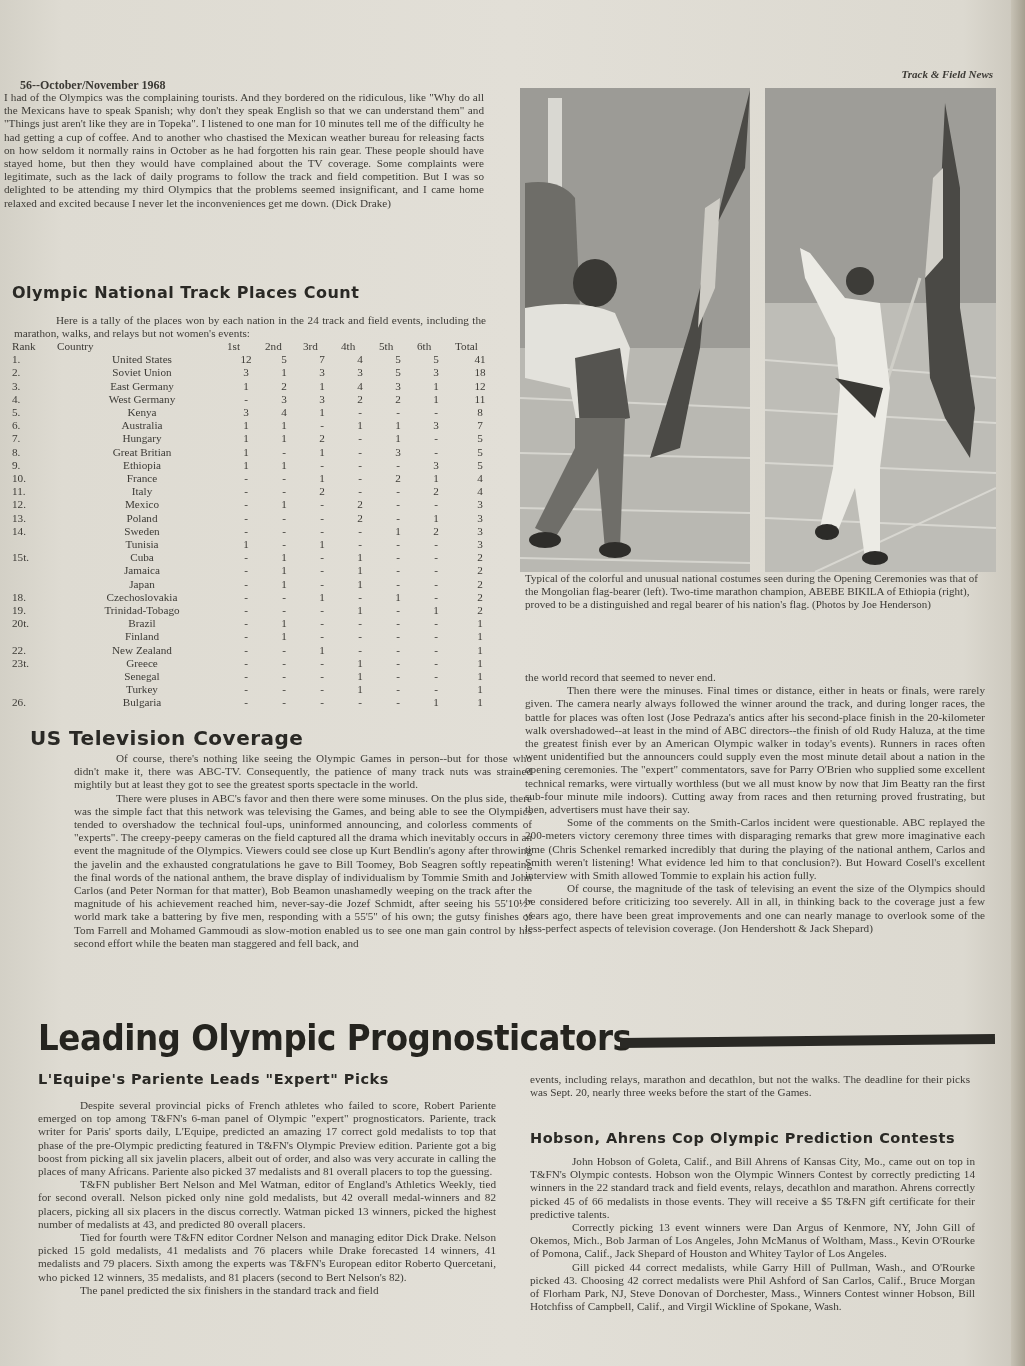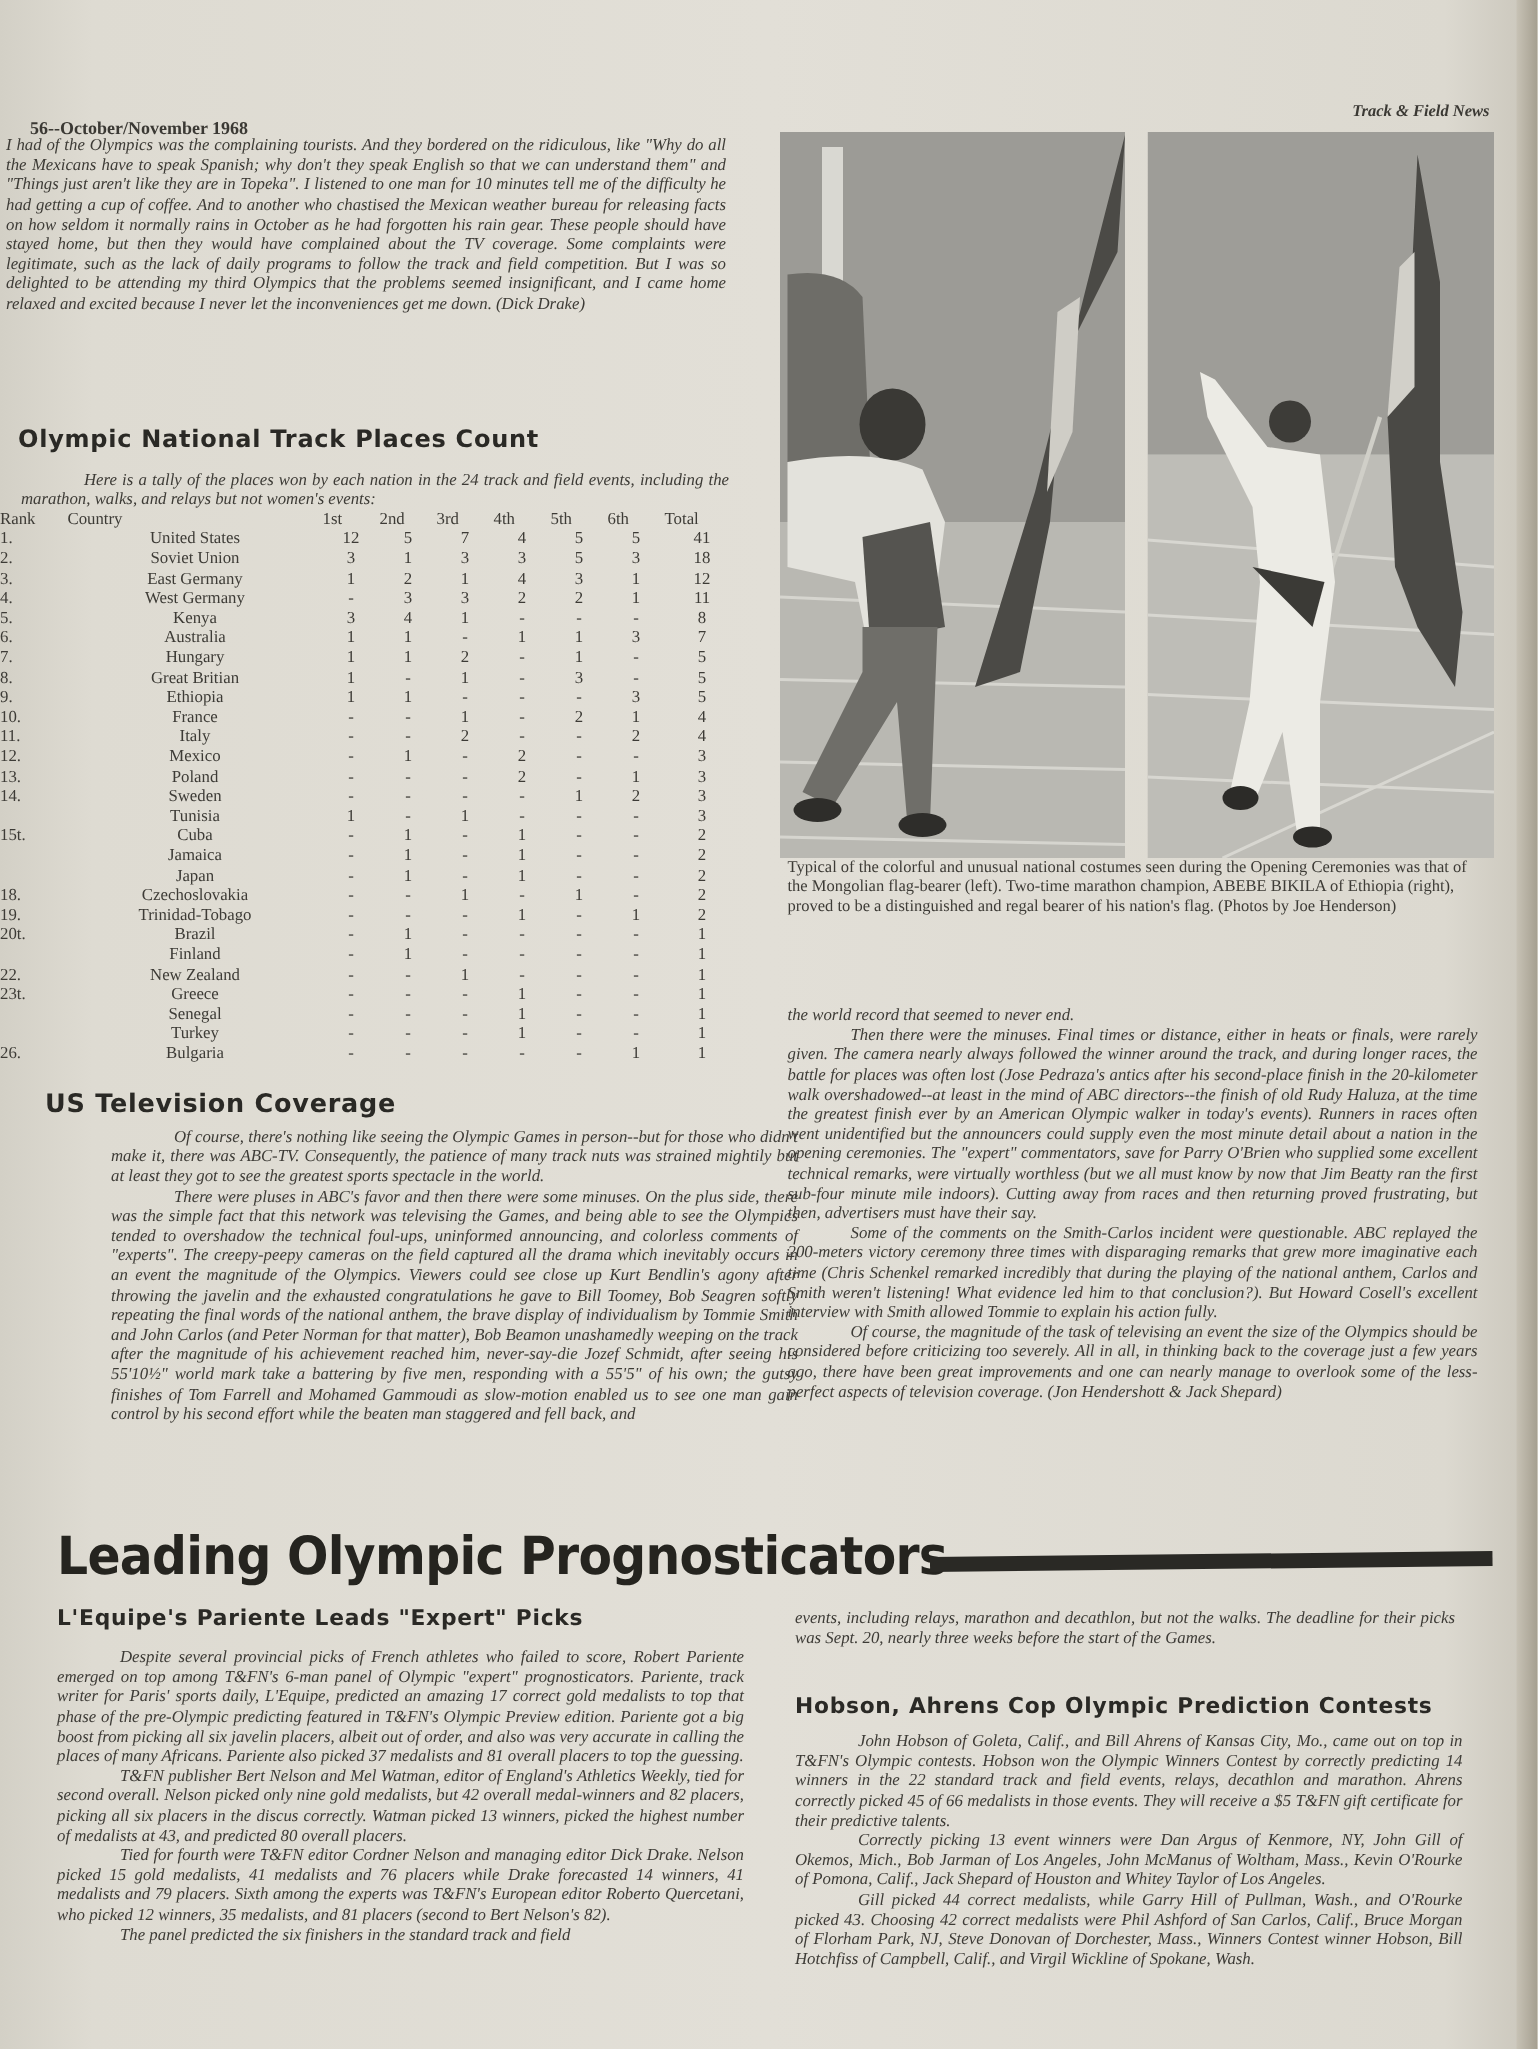--- a/index.html
+++ b/index.html
@@ -4,25 +4,25 @@
 <style>
   html,body{margin:0;padding:0;}
   body{width:1025px;height:1366px;overflow:hidden;background:#d9d6cd;position:relative;
        font-family:"Liberation Serif",serif;color:#3a3833;}
   .page{position:absolute;left:0;top:0;width:1025px;height:1366px;
         background:linear-gradient(90deg,#d3d0c6 0%,#dedbd2 6%,#e2dfd7 50%,#dcd9d0 94%,#c9c5ba 100%);}
   .spine{position:absolute;right:0;top:0;width:14px;height:1366px;
          background:linear-gradient(90deg,#c7c2b5,#a59f90);}
   .folio{position:absolute;left:20px;top:78px;font-size:12px;font-weight:bold;color:#3b3934;}
   .masthead{position:absolute;right:32px;top:68px;font-size:11px;font-style:italic;font-weight:bold;color:#3b3934;}
-  .col{position:absolute;font-size:11.2px;line-height:13.2px;text-align:justify;color:#3d3b36;font-style:italic;}
+  .col{position:absolute;font-size:11.2px;line-height:13.2px;text-align:justify;color:#3d3b36;}
   .col p{margin:0;}
   .col p.ind{text-indent:42px;}
   .h2{position:absolute;font-family:"DejaVu Sans",sans-serif;font-weight:bold;color:#2a2925;letter-spacing:0.5px;}
-  table.places{position:absolute;left:0;top:340px;border-collapse:collapse;font-size:11.2px;color:#3d3b36;}
+  table.places{position:absolute;left:12px;top:340px;border-collapse:collapse;font-size:11.2px;color:#3d3b36;}
   table.places td,table.places th{padding:0;height:13.2px;line-height:13.2px;font-weight:normal;}
   table.places th{text-align:left;}
   .c-rank{width:45px;text-align:left;}
   .c-country{width:170px;text-align:center;}
   .c-n{width:38px;text-align:center;}
   .c-tot{width:50px;text-align:center;margin-left:44px;}
   .photos{position:absolute;left:520px;top:88px;width:480px;height:484px;}
   .photo{position:absolute;top:0;height:484px;overflow:hidden;}
   .photo.left{left:0;width:230px;}
   .photo.right{left:245px;width:231px;}
@@ -357,21 +357,21 @@
           <td class="c-n">-</td>
           <td class="c-n">-</td>
           <td class="c-n">-</td>
           <td class="c-n">-</td>
           <td class="c-n">1</td>
           <td class="c-tot">1</td>
         </tr>
       </tbody>
   </table>
 
-  <div class="h2" style="left:30px;top:726px;font-size:17px;">US Television Coverage</div>
+  <div class="h2" style="left:30px;top:726px;font-size:20px;">US Television Coverage</div>
   <div class="col" style="left:34px;top:752px;width:458px;margin-left:40px;">
     <p class="ind">Of course, there's nothing like seeing the Olympic Games in person--but for those who didn't make it, there was ABC-TV. Consequently, the patience of many track nuts was strained mightily but at least they got to see the greatest sports spectacle in the world.</p>
     <p class="ind">There were pluses in ABC's favor and then there were some minuses. On the plus side, there was the simple fact that this network was televising the Games, and being able to see the Olympics tended to overshadow the technical foul-ups, uninformed announcing, and colorless comments of "experts". The creepy-peepy cameras on the field captured all the drama which inevitably occurs in an event the magnitude of the Olympics. Viewers could see close up Kurt Bendlin's agony after throwing the javelin and the exhausted congratulations he gave to Bill Toomey, Bob Seagren softly repeating the final words of the national anthem, the brave display of individualism by Tommie Smith and John Carlos (and Peter Norman for that matter), Bob Beamon unashamedly weeping on the track after the magnitude of his achievement reached him, never-say-die Jozef Schmidt, after seeing his 55'10½" world mark take a battering by five men, responding with a 55'5" of his own; the gutsy finishes of Tom Farrell and Mohamed Gammoudi as slow-motion enabled us to see one man gain control by his second effort while the beaten man staggered and fell back, and</p>
   </div>
 
   <div class="photos">
     <div class="photo left" title="Mongolian flag-bearer">
       <svg width="230" height="484" viewBox="0 0 230 484">
         <rect width="230" height="484" fill="#a9a8a3"></rect>
         <rect y="0" width="230" height="260" fill="#9c9b96"></rect>

